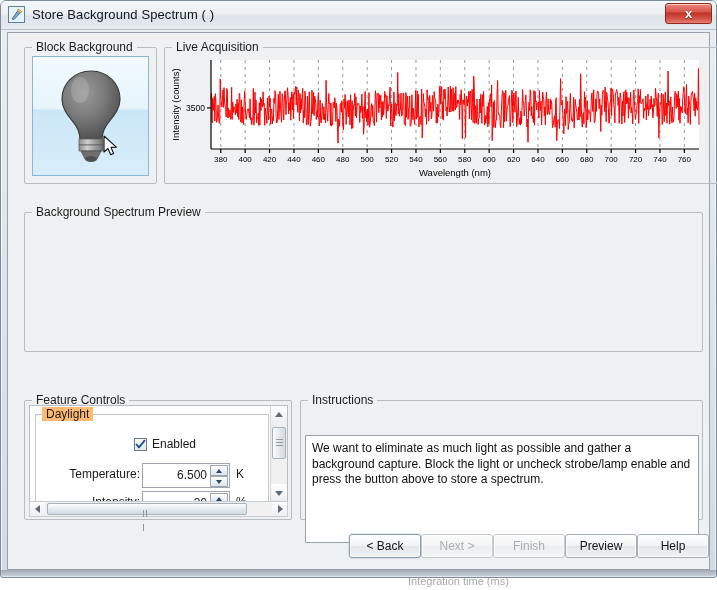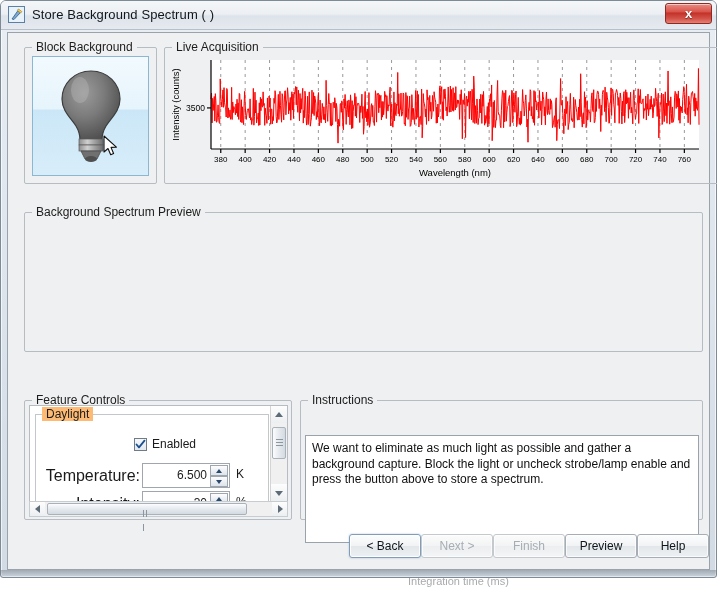--- a/index.html
+++ b/index.html
@@ -178,21 +178,21 @@
   }
   .fc-row {
     position: absolute;
     left: 0; width: 234px;
     height: 26px;
   }
   .fc-label {
     position: absolute;
     right: 130px;
     top: 4px;
-    font-size: 16px;
+    font-size: 12px;
     color: #1a1a1a;
     white-space: nowrap;
   }
   .fc-spinbox {
     position: absolute;
     left: 106px; top: 0;
     width: 88px; height: 25px;
     background: #fff;
     border: 1px solid #9fa6ad;
     box-sizing: border-box;

